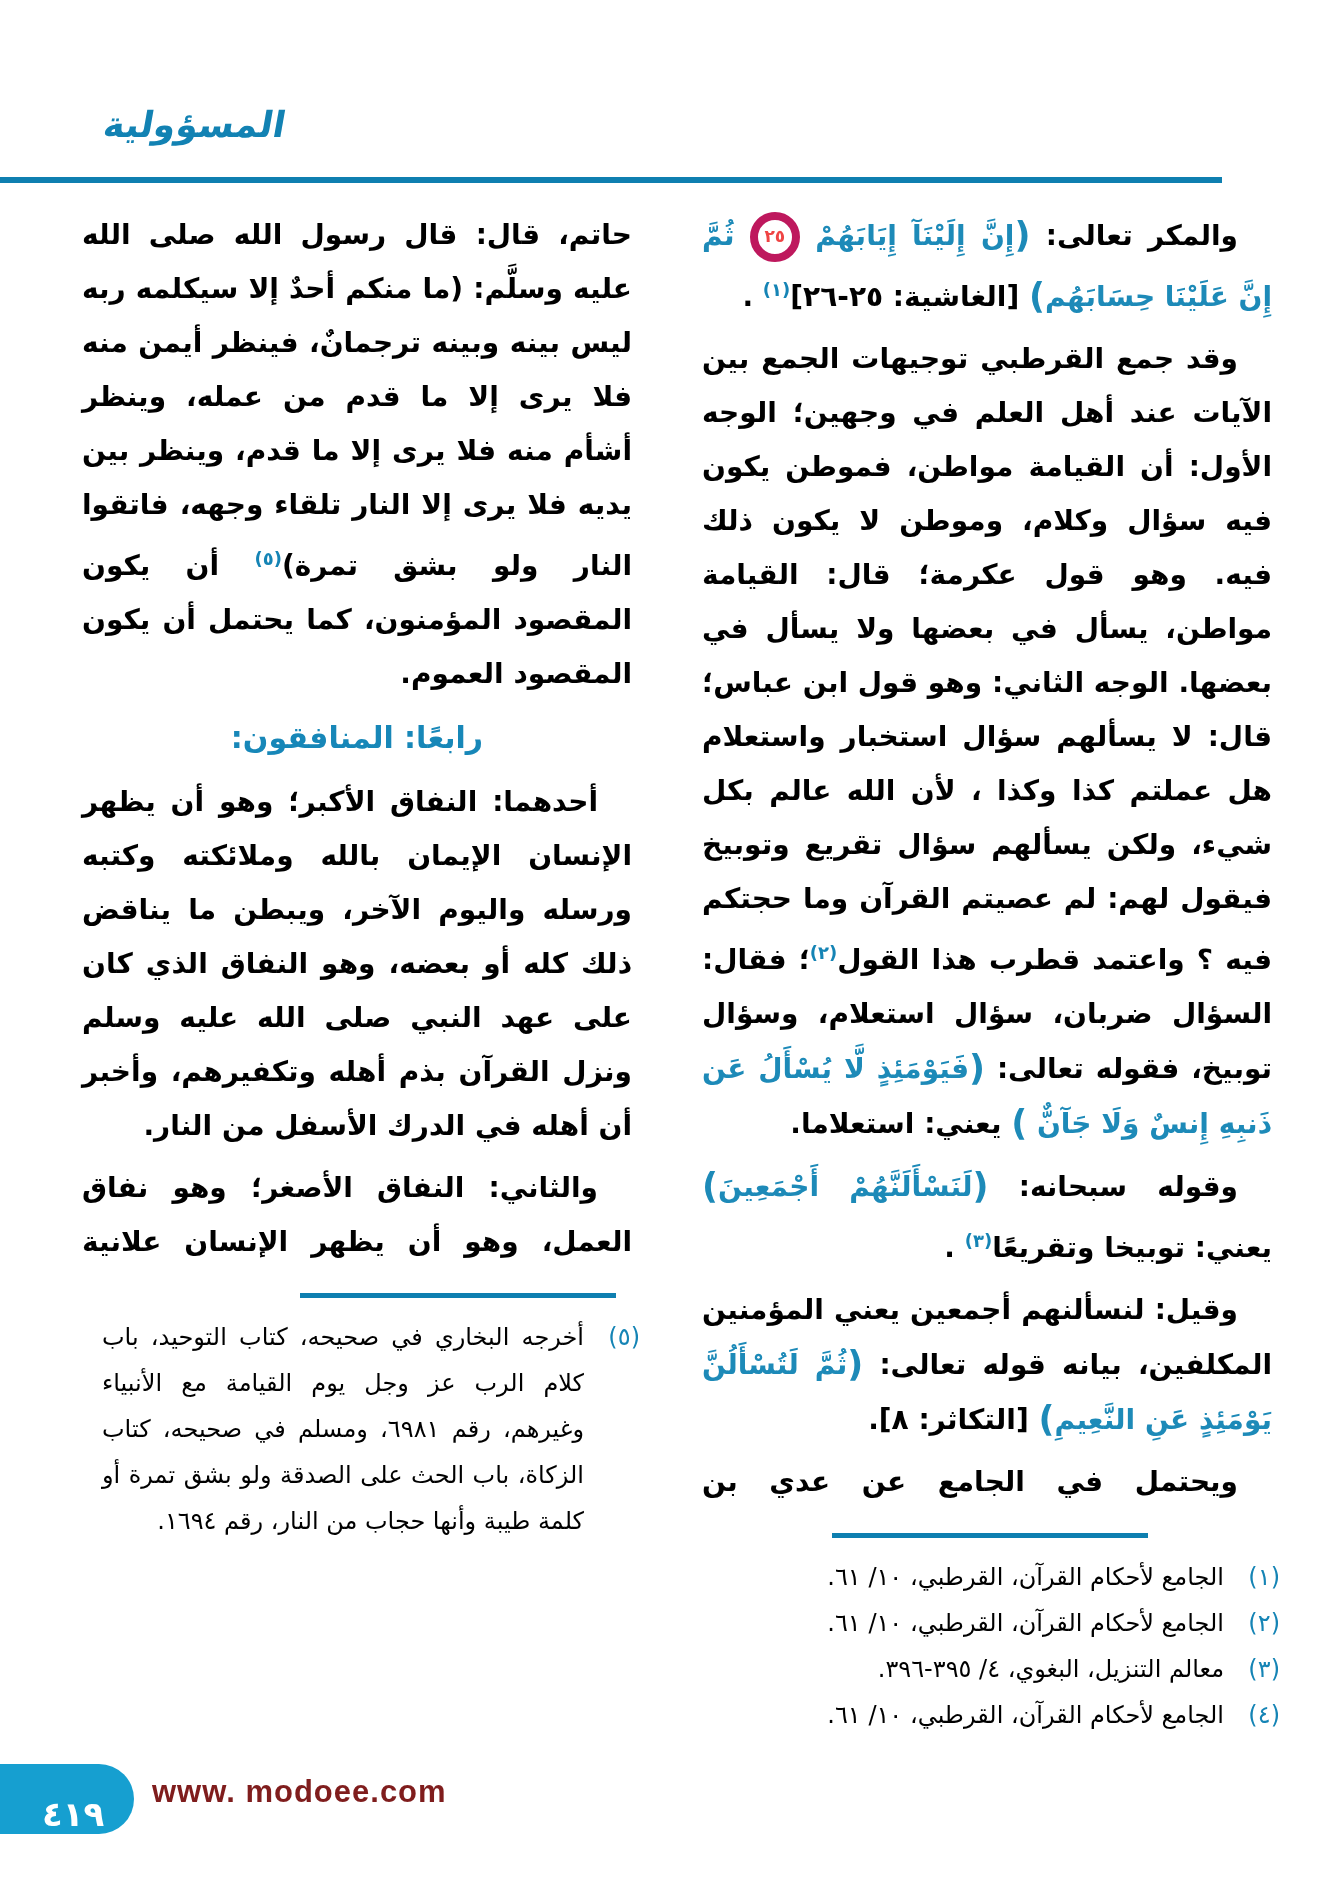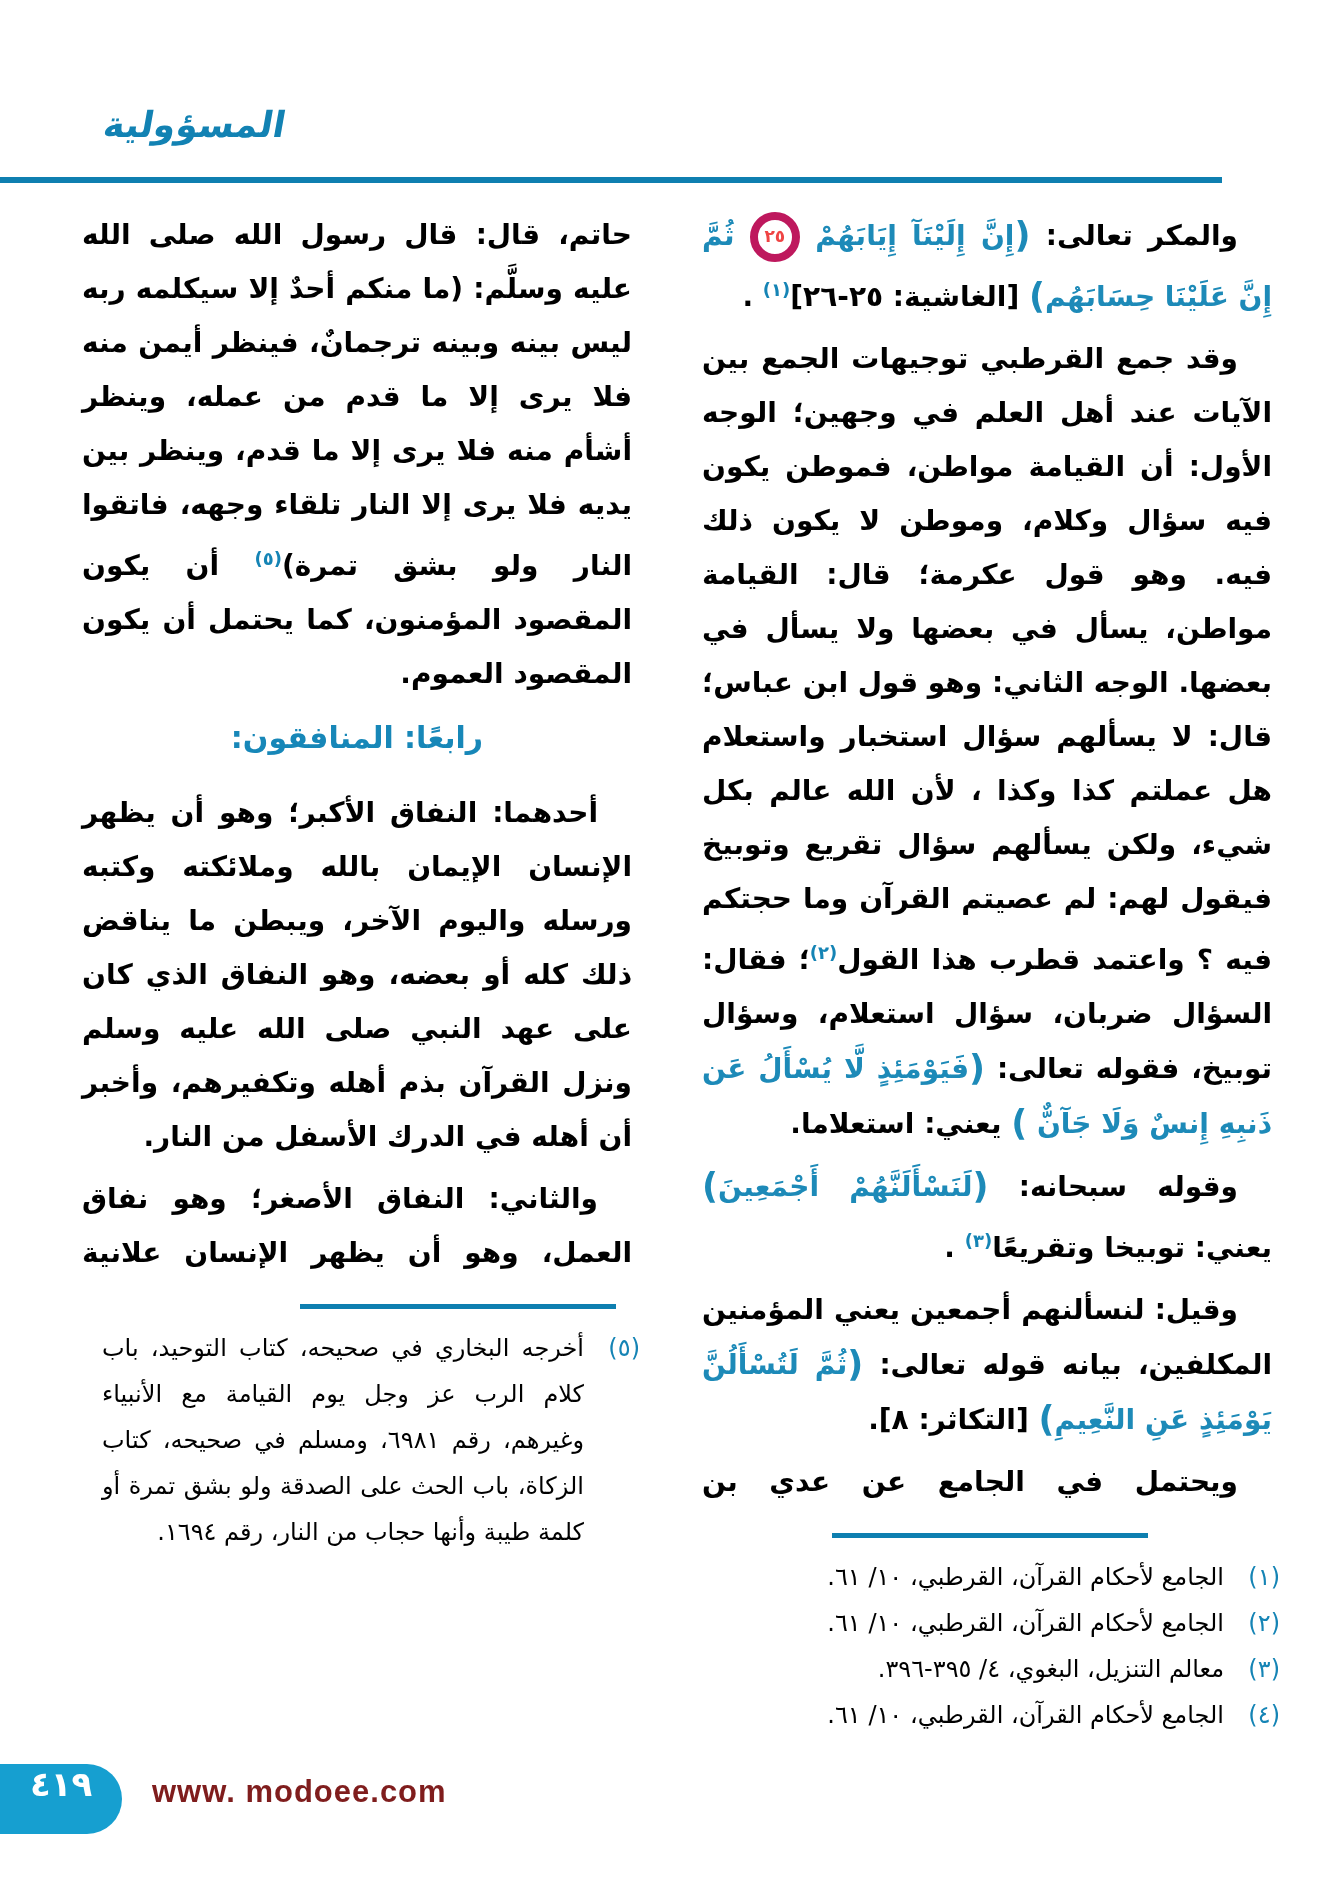--- a/index.html
+++ b/index.html
@@ -9,39 +9,39 @@
   .logo{position:absolute;top:104px;left:104px;color:#1282b3;font-size:36px;font-weight:700;
         transform:skewX(-10deg);white-space:nowrap;}
   .header-rule{position:absolute;top:177px;left:0;width:1222px;height:6px;background:#0e7fb0;}
   
   .col{position:absolute;top:200px;color:#000;}
   .col-right{right:59px;width:586px;}
   .col-left{left:74px;width:566px;}
   .para{margin:8px;font-size:28px;line-height:54px;font-weight:700;text-align:justify;text-indent:34px;}
   .para.no-indent{text-indent:0;}
   .para.stretch{text-align-last:justify;}
-  .sect{margin:12px 0 23px;font-size:30px;line-height:50px;font-weight:700;color:#1787b8;text-align:center;}
+  .sect{margin:12px 0 12px;font-size:30px;line-height:50px;font-weight:700;color:#1787b8;text-align:center;}
   .quran{color:#1d8ab8;}
   .qb{font-weight:700;font-size:1.25em;vertical-align:-2px;}
   .ayah-mark{display:inline-block;width:34px;height:34px;border:8px solid #be185d;border-radius:50%;
              font-size:17px;line-height:32px;text-align:center;color:#ef4444;vertical-align:middle;
              font-weight:700;text-indent:0;}
   .fnref{color:#1584b5;font-size:18px;vertical-align:10px;font-weight:700;}
   
   .fnblock{margin-top:24px;}
   .fn-sep{height:5px;background:#0e7fb0;width:316px;margin-bottom:16px;}
   .col-right .fn-sep{margin-right:132px;}
   .col-left .fn-sep{margin-right:24px;}
   .footnote{display:flex;gap:8px;font-size:24px;line-height:46px;font-weight:400;}
   .fn-num{color:#1584b5;flex:0 0 48px;white-space:nowrap;}
   .fn-text{flex:1;text-align:justify;margin-left:28px;}
   
   .page-badge{position:absolute;left:0;top:1764px;width:122px;height:70px;background:#169fd0;
               border-radius:0 35px 35px 0;color:#fff;font-size:34px;font-weight:700;
-              display:flex;align-items:flex-start;justify-content:center;}
+              display:flex;align-items:flex-end;justify-content:center;padding-left:12px;}
   .site-url{position:absolute;left:152px;top:1774px;color:#7f1d1d;font-size:31px;
             font-family:"Liberation Sans",sans-serif;font-weight:700;letter-spacing:1px;}
 </style>
 </head>
 <body>
 
 <div class="page">
   <div class="logo">المسؤولية</div>
   <div class="header-rule"></div>
 

